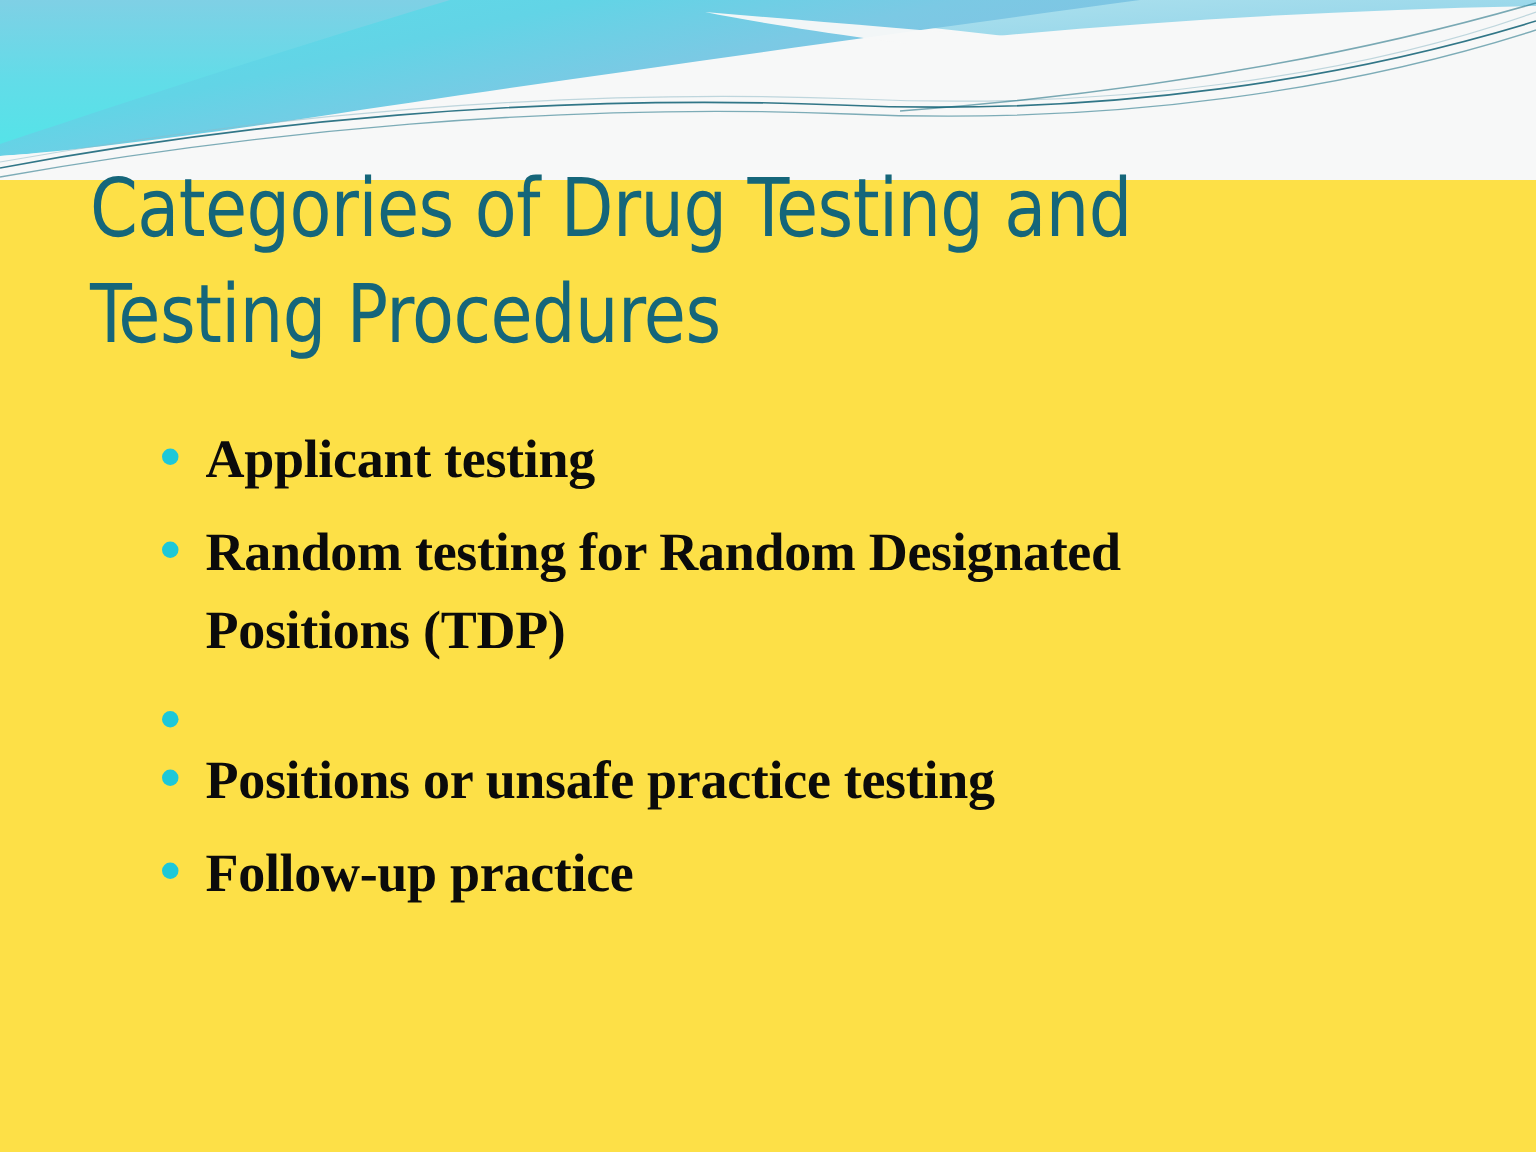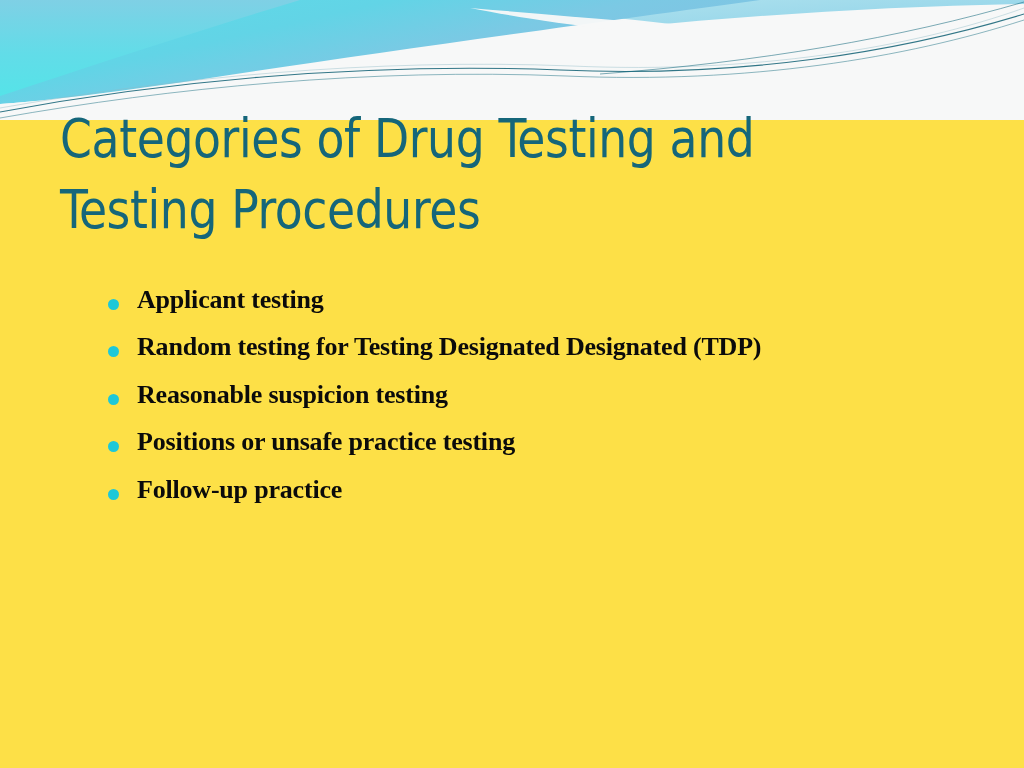--- a/index.html
+++ b/index.html
@@ -79,21 +79,21 @@
     flex: 0 0 auto;
     width: 11px;
     height: 11px;
     border-radius: 50%;
     background: #1ec8d8;
     margin-top: 18px;
     margin-right: 18px;
   }
   .bullet-text {
     font-family: "Liberation Serif", "DejaVu Serif", serif;
-    font-size: 26px;
+    font-size: 36px;
     font-weight: bold;
     line-height: 1.44;
     color: #0b0b0b;
     max-width: 700px;
     letter-spacing: -0.2px;
   }
 </style>
 </head>
 <body>
 
@@ -150,25 +150,24 @@
 Testing Procedures</h1>
   </div>
 
   <ul id="bullet-list">
     <li class="bullet-row">
       <span class="bullet-marker"></span>
       <span class="bullet-text">Applicant testing</span>
     </li>
     <li class="bullet-row">
       <span class="bullet-marker"></span>
-      <span class="bullet-text">Random testing for Testing Designated Designated (TDP)</span>
+      <span class="bullet-text">Random testing for Random Designated Positions (TDP)</span>
     </li>
     <li class="bullet-row">
       <span class="bullet-marker"></span>
-      <span class="bullet-text">Reasonable suspicion testing</span>
     </li>
     <li class="bullet-row">
       <span class="bullet-marker"></span>
       <span class="bullet-text">Positions or unsafe practice testing</span>
     </li>
     <li class="bullet-row">
       <span class="bullet-marker"></span>
       <span class="bullet-text">Follow-up practice</span>
     </li>
   </ul>

